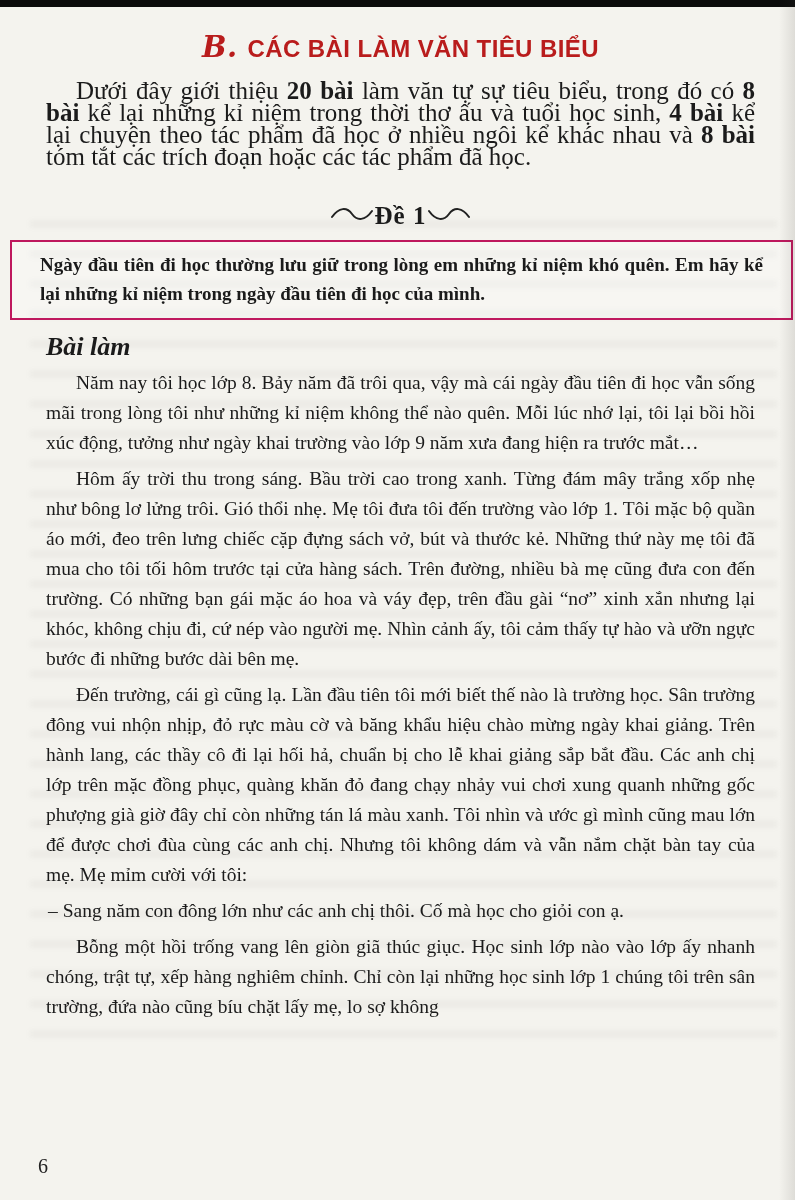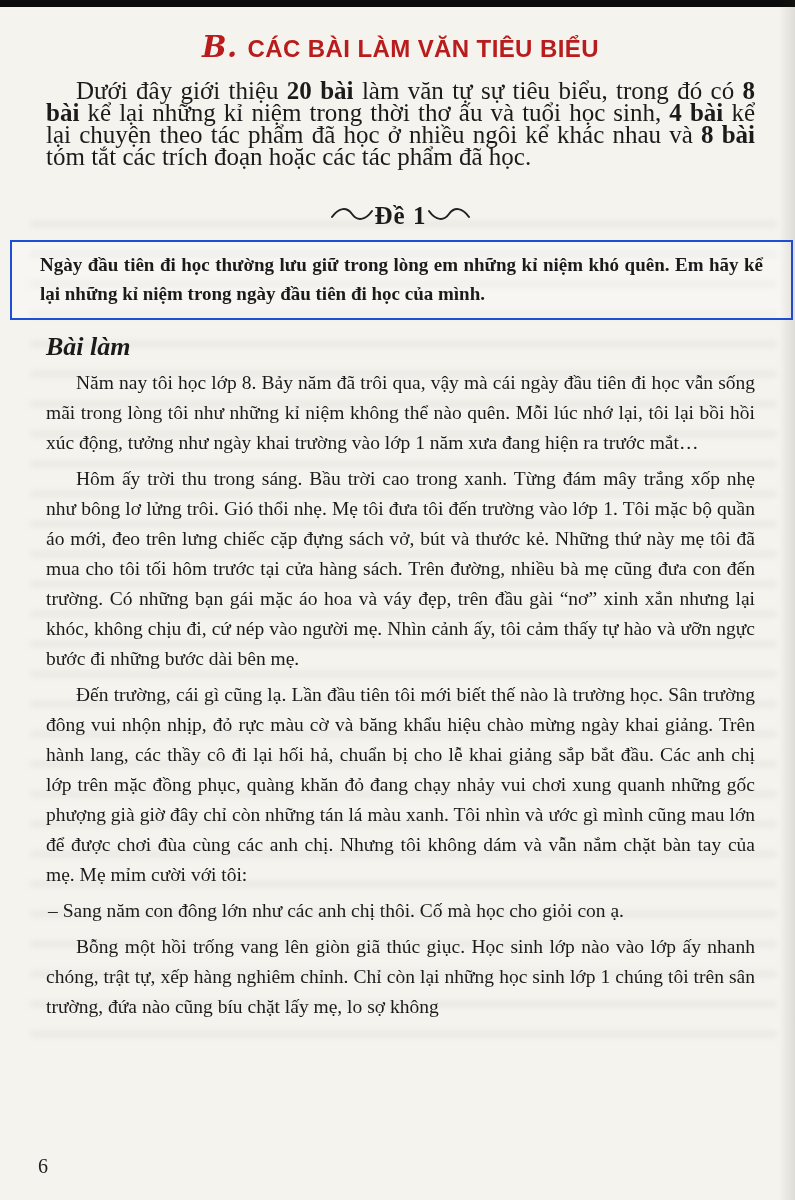--- a/index.html
+++ b/index.html
@@ -60,21 +60,21 @@
     display:flex; justify-content:center; align-items:center; gap:2px;
   }
   .de-label {
     font-size:25px;
     font-weight:bold;
     letter-spacing:1px;
   }
   .flourish { display:inline-block; }
   .flourish.flip { transform:scaleX(-1); }
   .prompt-box {
-    border:2px solid #1d4ed8;
+    border:2px solid #be185d;
     margin:10px -38px 0 -36px;
     padding:8px 28px 10px;
     font-weight:bold;
     font-size:19px;
     line-height:29px;
     text-align:justify;
     background:rgba(255,255,255,0.25);
   }
   .bai-lam {
     text-align:left;
@@ -127,21 +127,21 @@
         </svg>
       </span>
     </div>
 
     <div class="prompt-box">
       <span>Ngày đầu tiên đi học thường lưu giữ trong lòng em những kỉ niệm khó quên. Em hãy kể lại những kỉ niệm trong ngày đầu tiên đi học của mình.</span>
     </div>
 
     <div class="bai-lam">Bài làm</div>
 
-    <p class="para">Năm nay tôi học lớp 8. Bảy năm đã trôi qua, vậy mà cái ngày đầu tiên đi học vẫn sống mãi trong lòng tôi như những kỉ niệm không thể nào quên. Mỗi lúc nhớ lại, tôi lại bồi hồi xúc động, tưởng như ngày khai trường vào lớp 1 năm xưa đang hiện ra trước mắt…</p>
+    <p class="para">Năm nay tôi học lớp 8. Bảy năm đã trôi qua, vậy mà cái ngày đầu tiên đi học vẫn sống mãi trong lòng tôi như những kỉ niệm không thể nào quên. Mỗi lúc nhớ lại, tôi lại bồi hồi xúc động, tưởng như ngày khai trường vào lớp 9 năm xưa đang hiện ra trước mắt…</p>
     <p class="para">Hôm ấy trời thu trong sáng. Bầu trời cao trong xanh. Từng đám mây trắng xốp nhẹ như bông lơ lửng trôi. Gió thổi nhẹ. Mẹ tôi đưa tôi đến trường vào lớp 1. Tôi mặc bộ quần áo mới, đeo trên lưng chiếc cặp đựng sách vở, bút và thước kẻ. Những thứ này mẹ tôi đã mua cho tôi tối hôm trước tại cửa hàng sách. Trên đường, nhiều bà mẹ cũng đưa con đến trường. Có những bạn gái mặc áo hoa và váy đẹp, trên đầu gài “nơ” xinh xắn nhưng lại khóc, không chịu đi, cứ nép vào người mẹ. Nhìn cảnh ấy, tôi cảm thấy tự hào và ưỡn ngực bước đi những bước dài bên mẹ.</p>
     <p class="para">Đến trường, cái gì cũng lạ. Lần đầu tiên tôi mới biết thế nào là trường học. Sân trường đông vui nhộn nhịp, đỏ rực màu cờ và băng khẩu hiệu chào mừng ngày khai giảng. Trên hành lang, các thầy cô đi lại hối hả, chuẩn bị cho lễ khai giảng sắp bắt đầu. Các anh chị lớp trên mặc đồng phục, quàng khăn đỏ đang chạy nhảy vui chơi xung quanh những gốc phượng già giờ đây chỉ còn những tán lá màu xanh. Tôi nhìn và ước gì mình cũng mau lớn để được chơi đùa cùng các anh chị. Nhưng tôi không dám và vẫn nắm chặt bàn tay của mẹ. Mẹ mỉm cười với tôi:</p>
     <p class="para dialogue">– Sang năm con đông lớn như các anh chị thôi. Cố mà học cho giỏi con ạ.</p>
     <p class="para">Bỗng một hồi trống vang lên giòn giã thúc giục. Học sinh lớp nào vào lớp ấy nhanh chóng, trật tự, xếp hàng nghiêm chỉnh. Chỉ còn lại những học sinh lớp 1 chúng tôi trên sân trường, đứa nào cũng bíu chặt lấy mẹ, lo sợ không</p>
 
   </div>
 
   <div class="page-number">6</div>
 
 </div>

